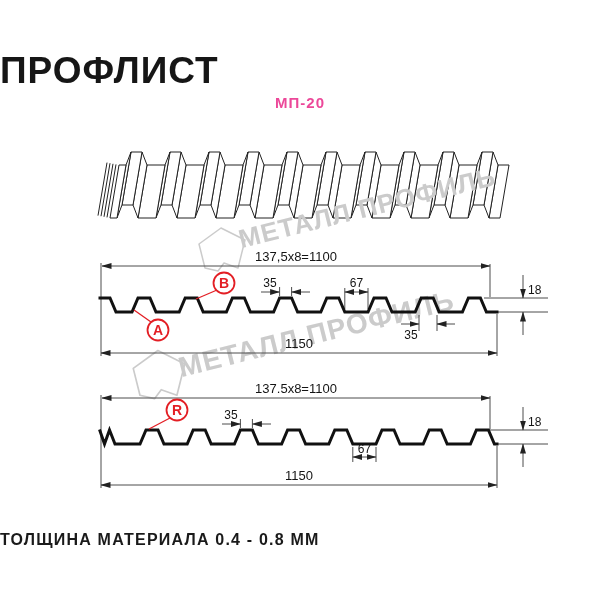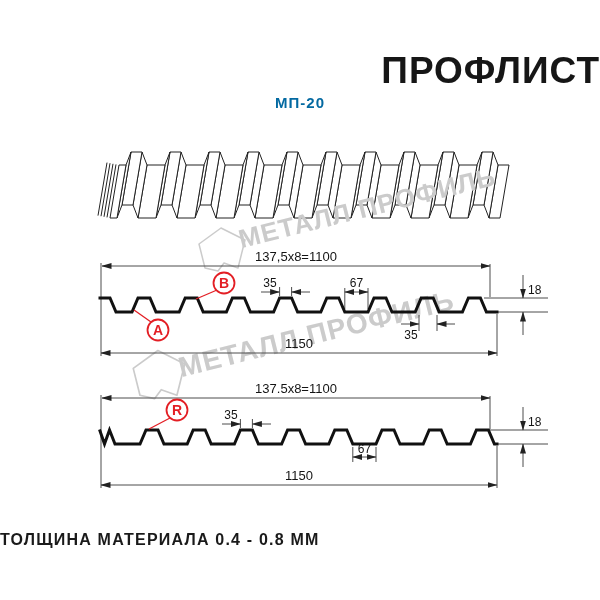--- a/index.html
+++ b/index.html
@@ -1,22 +1,22 @@
 <!DOCTYPE html>
 <html><head>
 <meta charset="utf-8">
 <style>
   html,body{margin:0;padding:0;background:#fff;}
   body{width:600px;height:600px;position:relative;overflow:hidden;
        font-family:"Liberation Sans",sans-serif;}
   .abs{position:absolute;}
-  #title{top:50px;left:0;width:600px;text-align:right;font-size:37px;font-weight:800;
+  #title{top:50px;left:0;width:600px;text-align:left;font-size:37px;font-weight:800;
          letter-spacing:1px;color:#161616;z-index:4;}
   #subtitle{top:94px;left:0;width:600px;text-align:center;font-size:15px;font-weight:600;
-            letter-spacing:1px;color:#0369a1;z-index:4;}
+            letter-spacing:1px;color:#ec4899;z-index:4;}
   #footer{top:531px;left:0;width:600px;text-align:left;font-size:16px;font-weight:600;
           letter-spacing:1.2px;color:#1a1a1a;z-index:4;}
   .wm-text{color:#cbcbcb;font-weight:700;white-space:nowrap;transform-origin:0 100%;
            letter-spacing:1px;z-index:2;}
   #wm1-text{left:243px;top:224px;font-size:26px;transform:rotate(-14deg);}
   #wm2-text{left:183px;top:352px;font-size:28px;transform:rotate(-14deg);}
   .wm-logo{z-index:2;}
   #view3d{left:80px;top:138px;z-index:1;}
   #prof1{left:70px;top:243px;z-index:3;}
   #prof2{left:70px;top:375px;z-index:3;}

